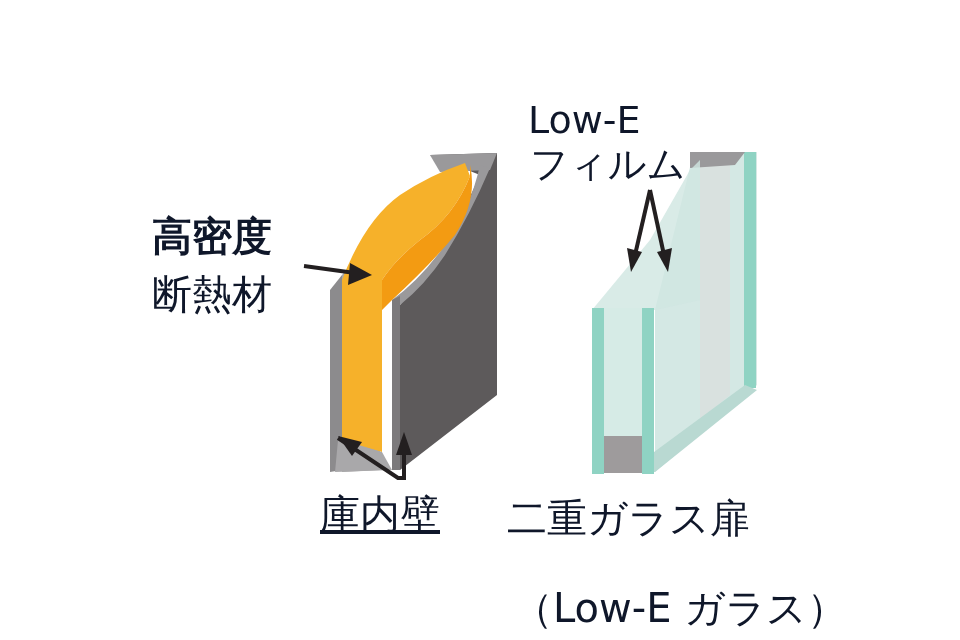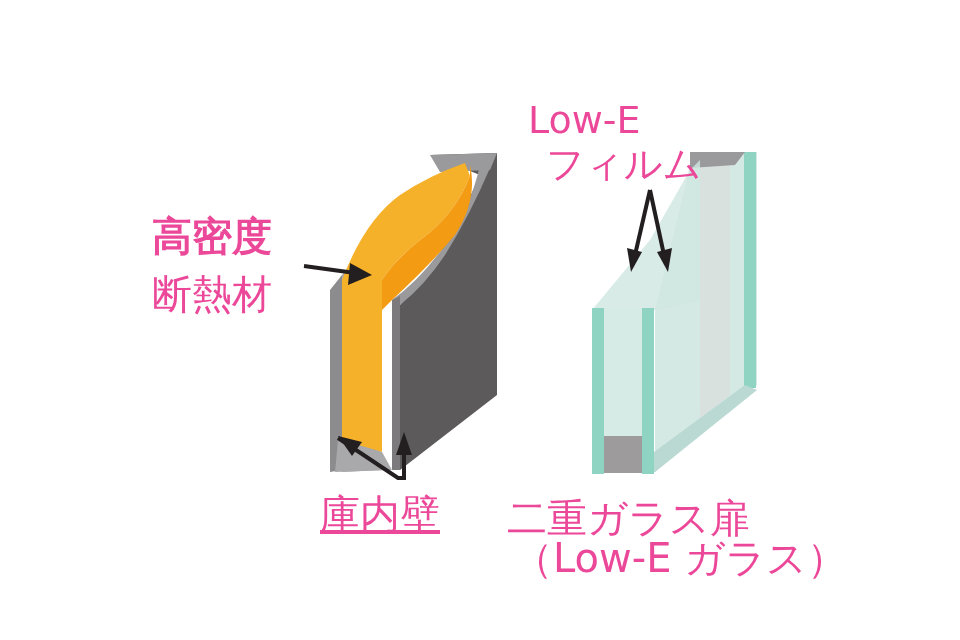--- a/index.html
+++ b/index.html
@@ -1,17 +1,17 @@
 <!DOCTYPE html>
 <html><head>
 <meta charset="utf-8">
 <style>
   html,body{margin:0;padding:0;background:#ffffff;}
   body{width:960px;height:640px;position:relative;overflow:hidden;font-family:"DejaVu Sans","Liberation Sans",sans-serif;color:#231f20;}
-  .lbl{position:absolute;font-size:40px;line-height:48px;white-space:nowrap;color:#ec4899;}
+  .lbl{position:absolute;font-size:40px;line-height:48px;white-space:nowrap;color:#0f172a;}
   svg{position:absolute;left:0;top:0;}
 </style>
 </head>
 <body>
 
 <svg width="960" height="640" viewBox="0 0 960 640">
 
   <g>
 
     <path d="M430 155 L497 153 L497 395 L400 470 L400 305 Q420 280 440 255 Q460 220 480 175 Z" fill="#5d5a5b"></path>
@@ -66,15 +66,15 @@
     <line x1="650" y1="190" x2="664" y2="255" stroke="#231f20" stroke-width="4"></line>
     <polygon points="668,272 657,252 672,248" fill="#231f20"></polygon>
   </g>
 </svg>
 
 <div class="lbl" style="left:152px;top:212px;font-weight:bold;">高密度</div>
 <div class="lbl" style="left:152px;top:270px;">断熱材</div>
 <div class="lbl" style="left:320px;top:490px;text-decoration:underline;">庫内壁</div>
 
 <div class="lbl" style="left:528px;top:96px;font-size:38px;">Low-E</div>
-<div class="lbl" style="left:530px;top:140px;font-size:38px;margin-left:16px;">フィルム</div>
+<div class="lbl" style="left:530px;top:140px;font-size:38px;">フィルム</div>
 <div class="lbl" style="left:507px;top:494px;">二重ガラス扉</div>
-<div class="lbl" style="left:513px;top:534px;">（Low-E ガラス）</div>
+<div class="lbl" style="left:513px;top:584px;">（Low-E ガラス）</div>
 
 </body></html>

